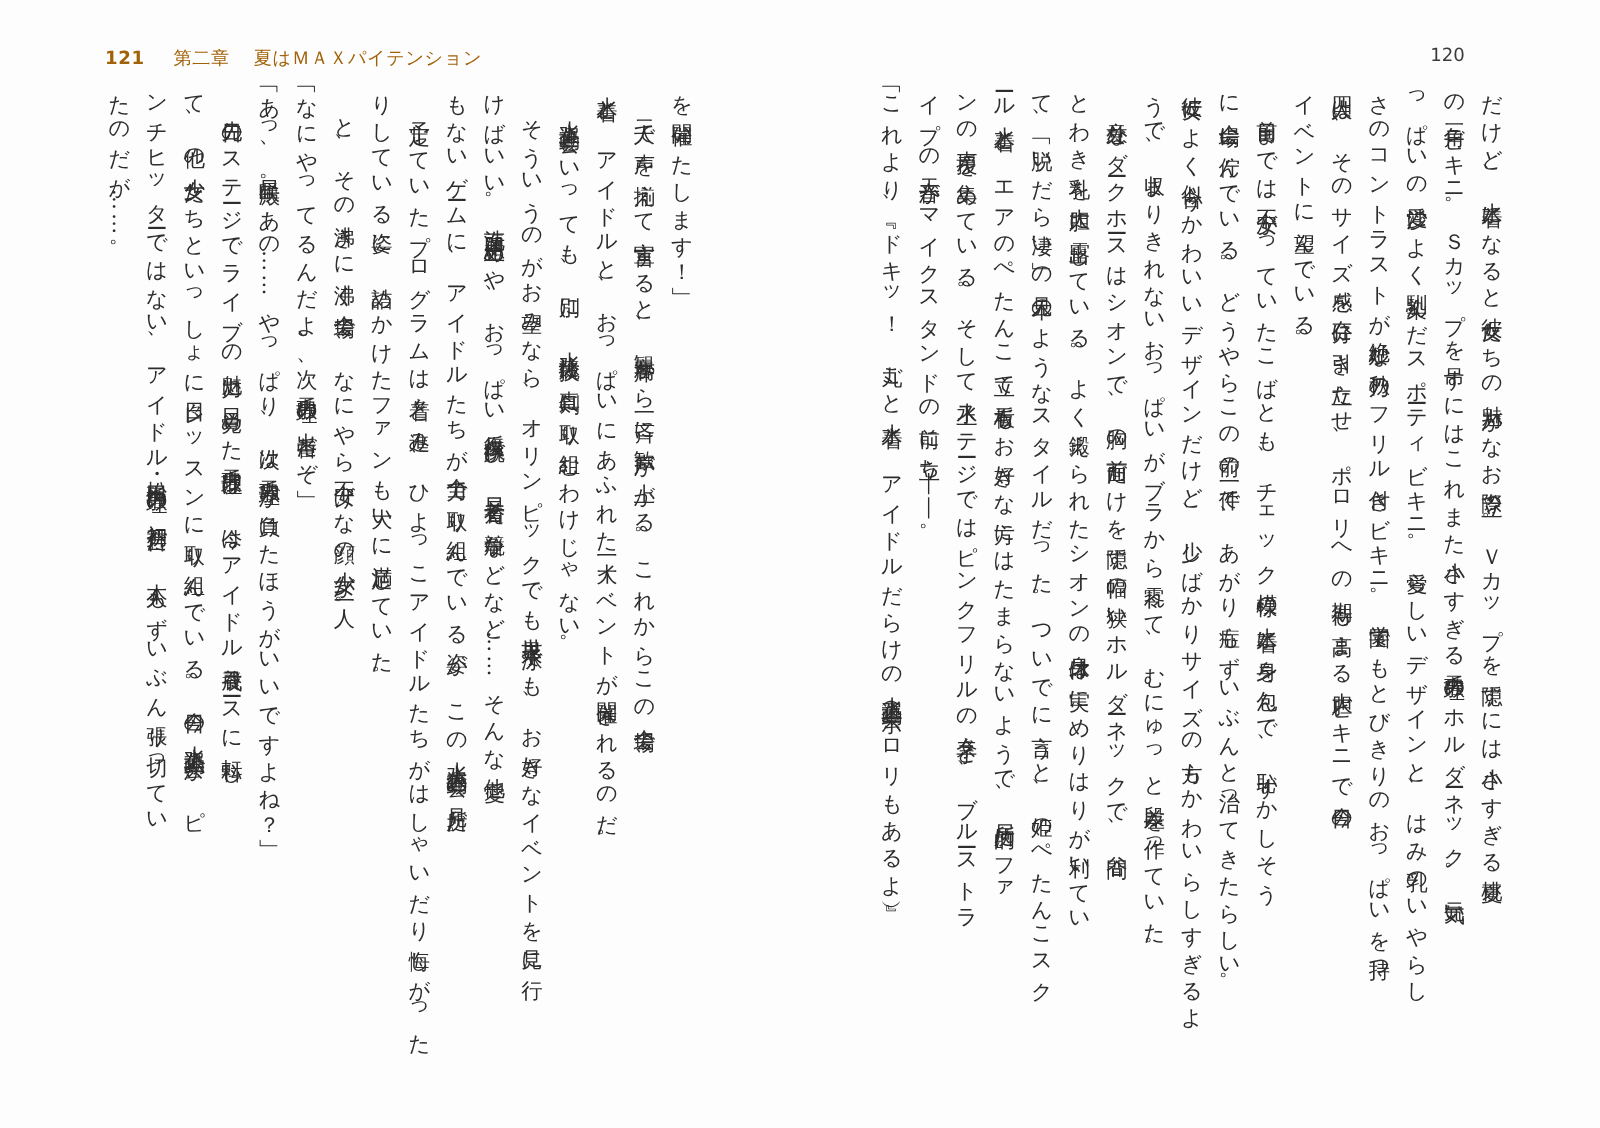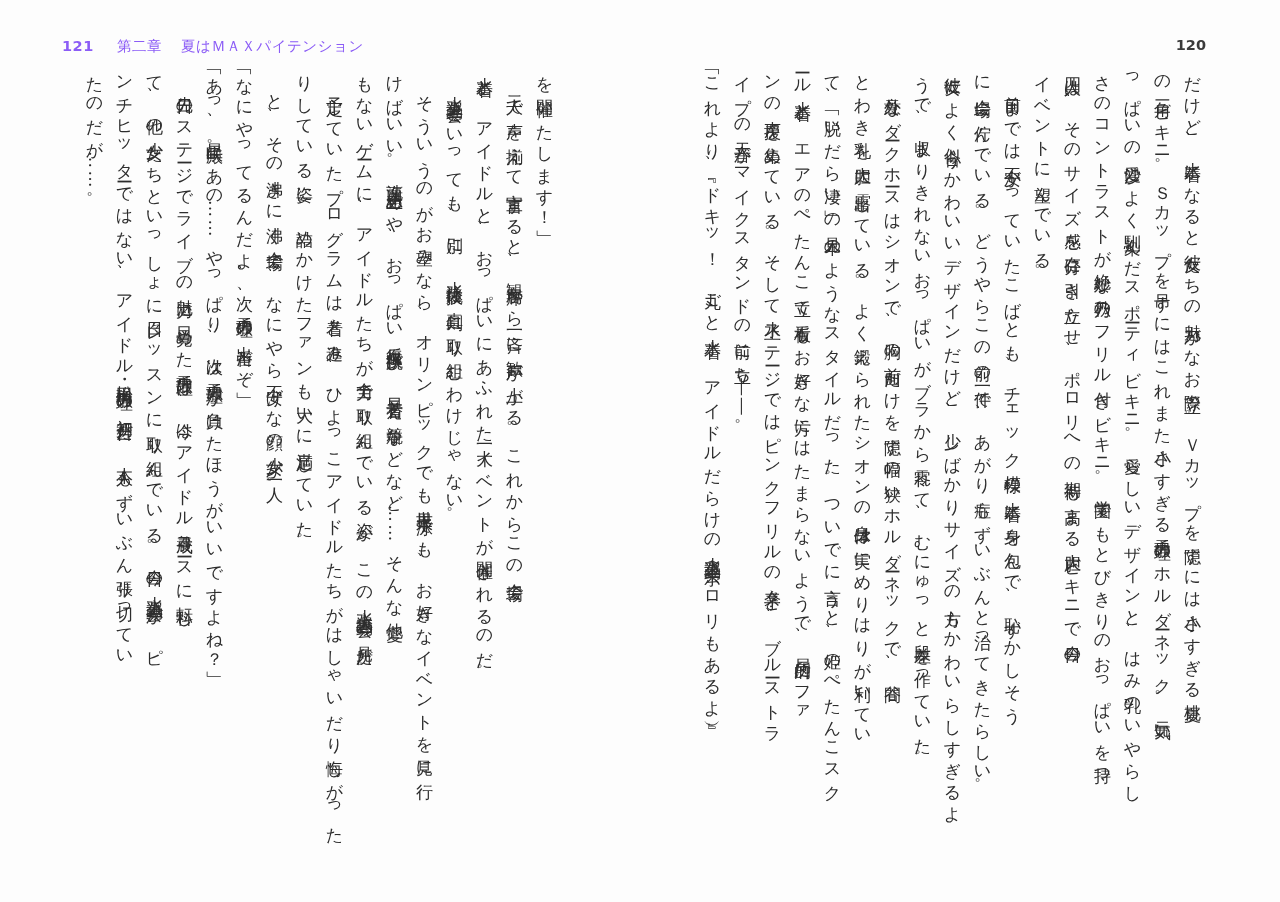--- a/index.html
+++ b/index.html
@@ -10,37 +10,37 @@
     overflow: hidden;
   }
   .spread {
     position: relative;
     width: 1280px; height: 902px;
     background: #fdfdfd;
   }
   
   .hdr {
     position: absolute;
-    left: 62px; top: 37px;
+    left: 84px; top: 37px;
     font-family: "DejaVu Sans", "Liberation Sans", sans-serif;
     font-size: 14.5px;
-    color: #8b5cf6;
+    color: #a16207;
     letter-spacing: 0.5px;
     white-space: nowrap;
   }
   .hdr .pgnum { font-weight: bold; margin-right: 18px; }
   .hdr .chap  { margin-right: 14px; }
   
   .pgnum-r {
     position: absolute;
-    left: 1168px; top: 37px; width: 38px;
-    text-align: right;
+    left: 1139px; top: 37px; width: 38px;
+    text-align: center;
     font-family: "DejaVu Sans", "Liberation Sans", sans-serif;
     font-size: 14.5px;
-    font-weight: bold;
+    font-weight: normal;
     color: #3a3a3a;
   }
   
   .page {
     position: absolute;
     top: 64px;
     height: 826px;
     writing-mode: vertical-rl;
     text-orientation: mixed;
     font-size: 17px;

